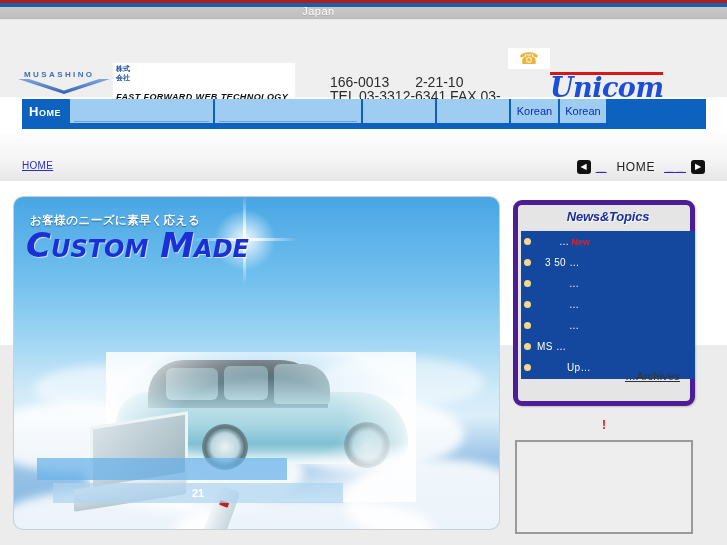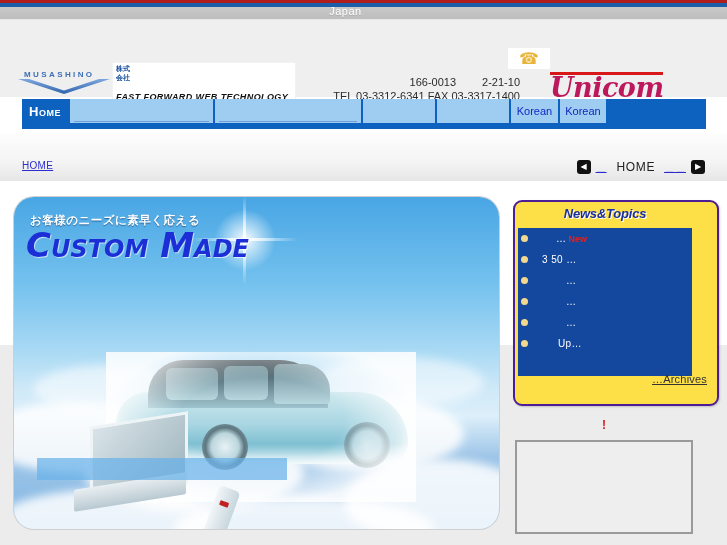--- a/index.html
+++ b/index.html
@@ -15,21 +15,20 @@
   #topstrip2{position:absolute;left:0;top:3px;width:727px;height:4px;background:#1b5faa;}
   #topbar{
     position:absolute;left:0;top:7px;width:727px;height:12px;
     background:linear-gradient(to bottom,#c9c9c9,#bdbdbd);
     border-bottom:1px solid #e8e8e8;
   }
   #topbar .jp{
     position:absolute;left:0;top:-2px;width:637px;text-align:center;
     font-size:11px;color:#ffffff;letter-spacing:.5px;
     text-shadow:0 1px 0 rgba(0,0,0,.12);
-    padding-left:27px;
   }
   
   #header{
     position:absolute;left:0;top:20px;width:727px;height:77px;
     background:#efefef;
   }
   #logo-musashino{
     position:absolute;left:18px;top:50px;width:92px;height:24px;
   }
   #logo-musashino .word{
@@ -53,40 +52,40 @@
     position:absolute;left:26px;top:0px;font-size:20px;font-weight:bold;
     color:#1b4fa0;letter-spacing:1px;font-style:italic;
     font-family:"DejaVu Sans",sans-serif;line-height:26px;
   }
   #logo-kikai .ffwt{
     position:absolute;left:3px;bottom:1px;font-size:9px;font-weight:bold;
     color:#111;letter-spacing:.4px;font-style:italic;margin-top:8px;
   }
   #contactinfo{
     position:absolute;left:330px;top:55px;width:190px;
-    text-align:right;font-size:11px;line-height:14px;color:#2b2b2b;
+    text-align:left;font-size:14px;line-height:14px;color:#2b2b2b;
   }
   #contactinfo .l1 span{display:inline-block;}
   #contactinfo .zip{margin-right:26px;}
   
   #unicom{position:absolute;left:508px;top:28px;width:160px;height:56px;}
   #phone-icon{
     position:absolute;left:0px;top:0px;width:42px;height:21px;background:#ffffff;
     display:flex;align-items:center;justify-content:center;
     font-size:16px;color:#e8b53a;line-height:1;
   }
   #phone-number-box{
     position:absolute;left:42px;top:0px;width:113px;height:21px;
     background:#9fcdf2;color:#10204a;font-weight:bold;font-size:14px;
     display:flex;align-items:center;justify-content:center;letter-spacing:.2px;
   }
   #unicom-rule{position:absolute;left:42px;top:24px;width:113px;height:3px;background:#d81818;}
   #unicom-word{
     position:absolute;left:42px;top:24px;width:113px;height:31px;
-    color:#be185d;font-size:27px;font-weight:bold;font-style:italic;
+    color:#1d4ed8;font-size:27px;font-weight:bold;font-style:italic;
     font-family:"DejaVu Serif",serif;line-height:32px;letter-spacing:-.5px;
   }
   
   #nav{
     position:absolute;left:22px;top:99px;width:684px;height:30px;
     background:#0d62c0;
   }
   #nav .tabrow{position:absolute;left:0;top:0;height:24px;width:684px;}
   .tab{
     position:absolute;top:0;height:24px;
@@ -118,21 +117,21 @@
     display:flex;align-items:center;justify-content:center;font-size:8px;line-height:1;
   }
   .pglink{color:#2b2bd0;text-decoration:underline;font-size:11px;min-width:12px;display:inline-block;}
   #pager .ptitle{font-size:12px;color:#222;letter-spacing:.6px;padding:0 4px;}
   
   #body-bg-top{position:absolute;left:0;top:181px;width:727px;height:164px;background:#ffffff;}
   #body-bg-bot{position:absolute;left:0;top:345px;width:727px;height:200px;background:#ececec;}
   
   #hero{
     position:absolute;left:14px;top:197px;width:485px;height:332px;
-    border-radius:20px;overflow:hidden;
+    border-radius:9px;overflow:hidden;
     box-shadow:0 0 0 1px #cfcfcf;
     background:linear-gradient(to bottom,#49a6e4 0%,#74c1ee 26%,#a8d9f4 46%,#cfe9f8 58%,#dceffa 66%,#9fc6e8 78%,#7fb4e2 100%);
   }
   .cloud{position:absolute;border-radius:50%;background:#ffffff;filter:blur(5px);opacity:.85;}
   #sunburst{
     position:absolute;left:196px;top:8px;width:70px;height:70px;
     background:radial-gradient(circle,rgba(255,255,255,.95) 0%,rgba(255,255,255,0) 62%);
   }
   #sunburst:before,#sunburst:after{
     content:"";position:absolute;background:rgba(255,255,255,.9);
@@ -199,22 +198,22 @@
     border-radius:5px;transform:rotate(20deg);
   }
   #remote i{position:absolute;left:6px;top:14px;width:9px;height:5px;background:#c02020;border-radius:1px;display:block;}
   #phone-illu{
     position:absolute;left:196px;top:340px;width:22px;height:42px;
     background:linear-gradient(to right,#e7eff2,#aebfc7);
     border-radius:4px;transform:rotate(22deg);
   }
   
   #news{
-    position:absolute;left:513px;top:200px;width:206px;height:206px;
-    background:#fde047;border:2px solid #4c1d95;border-radius:9px;
+    position:absolute;left:513px;top:200px;width:182px;height:206px;
+    background:#e5e5e5;border:5px solid #4c1d95;border-radius:9px;
     box-shadow:1px 1px 2px rgba(0,0,0,.18);
     box-sizing:border-box;
   }
   #news-title{
     position:absolute;left:0;top:4px;width:180px;text-align:center;
     font-size:13px;font-weight:bold;color:#1b2f9e;font-style:italic;
     letter-spacing:-.2px;
     text-shadow:1px 1px 0 #ffffff;
   }
   #news-list{
@@ -350,20 +349,21 @@
     <div class="base"></div>
   </div>
   <div id="remote">
       <i></i>
     </div>
   <div id="phone-illu"></div>
 
   <div id="hero-sub">お客様のニーズに素早く応える</div>
   <div id="hero-title">Custom Made</div>
   <div class="hero-bar" id="hero-bar1"></div>
+  <div class="hero-bar" id="hero-bar2">21</div>
 </div>
 
 <div id="news">
   <div id="news-title">News&amp;Topics</div>
   <div id="news-list">
     <div class="news-item">
       <span class="bullet"></span>
       <span class="txt" style="margin-left:22px">…</span>
       <span class="newbadge">New</span>
     </div>
@@ -378,20 +378,24 @@
     <div class="news-item">
       <span class="bullet"></span>
       <span class="txt" style="margin-left:32px">…</span>
     </div>
     <div class="news-item">
       <span class="bullet"></span>
       <span class="txt" style="margin-left:32px">…</span>
     </div>
     <div class="news-item">
       <span class="bullet"></span>
-      <span class="txt" style="margin-left:24px">Up…</span>
+      <span class="txt">MS      …</span>
+    </div>
+    <div class="news-item">
+      <span class="bullet"></span>
+      <span class="txt" style="margin-left:30px">Up…</span>
     </div>
   </div>
   <a id="news-archives" href="#">…Archives</a>
 </div>
 
 <div id="notice-bang">!</div>
 <div id="notice-box"></div>
 
 </body></html>

